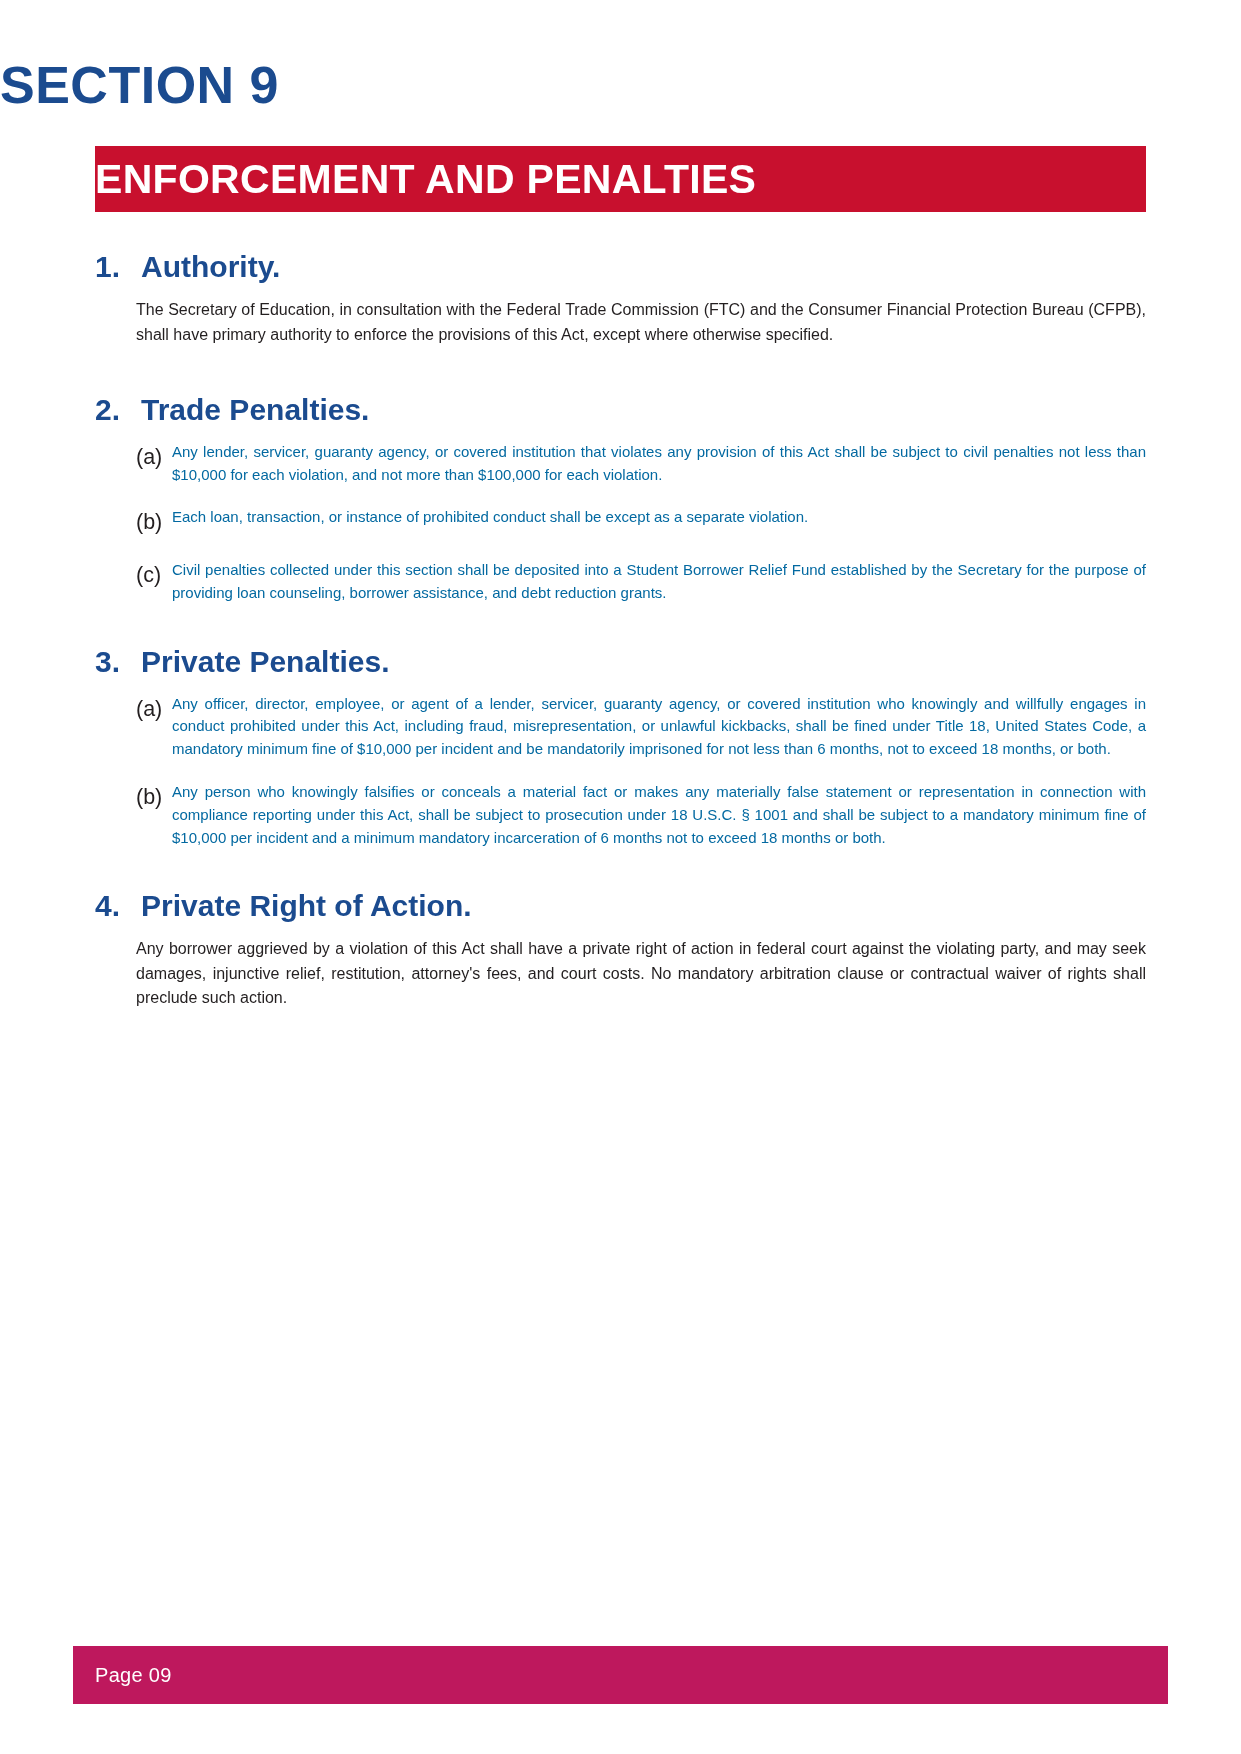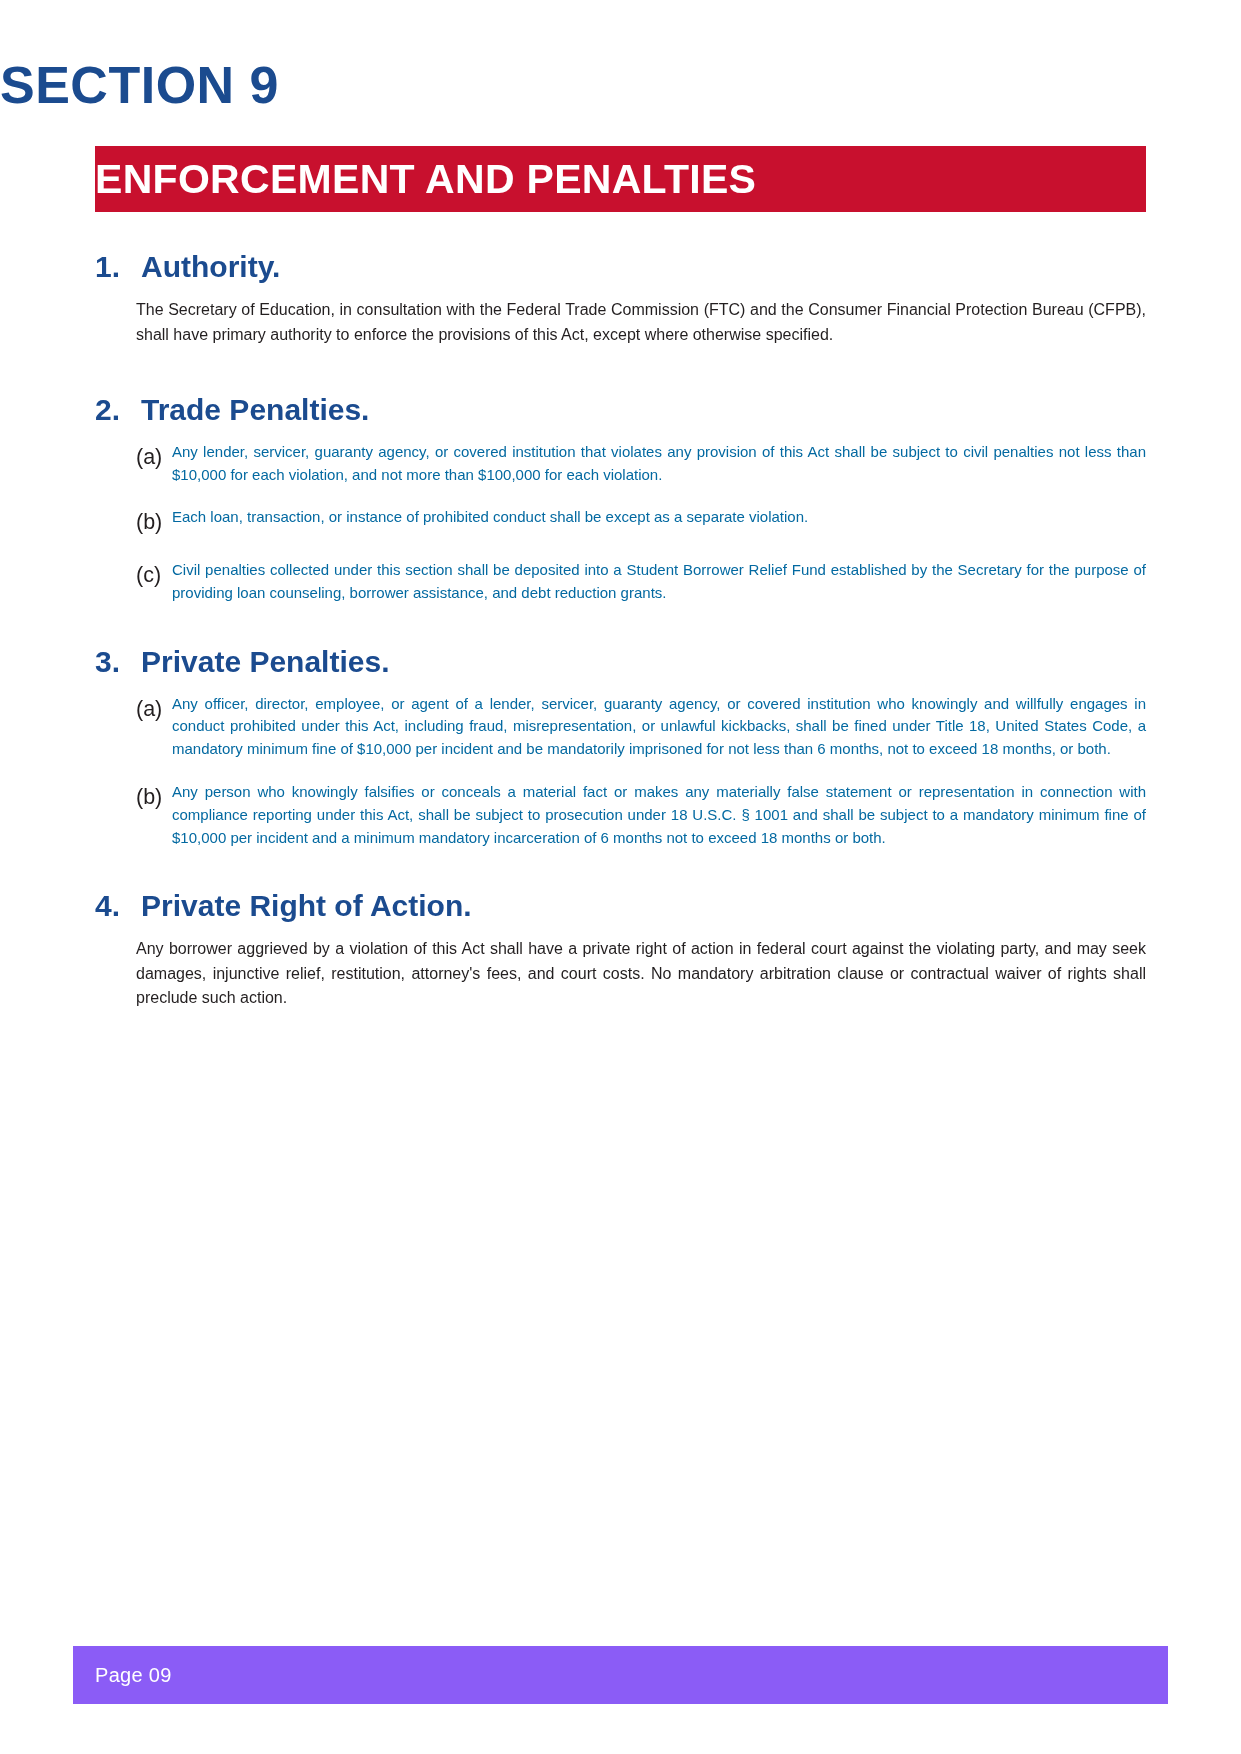--- a/index.html
+++ b/index.html
@@ -108,21 +108,21 @@
   .gap-lg { height: 46px; }
   .gap-md { height: 40px; }
 
   
   .footer {
     position: absolute;
     left: 73px;
     right: 73px;
     bottom: 50px;
     height: 58px;
-    background: #8b5cf6;
+    background: #be185d;
     display: flex;
     align-items: center;
   }
   .footer-text {
     color: #ffffff;
     font-size: 20px;
     margin-left: 22px;
     letter-spacing: 0.3px;
   }
 </style>

